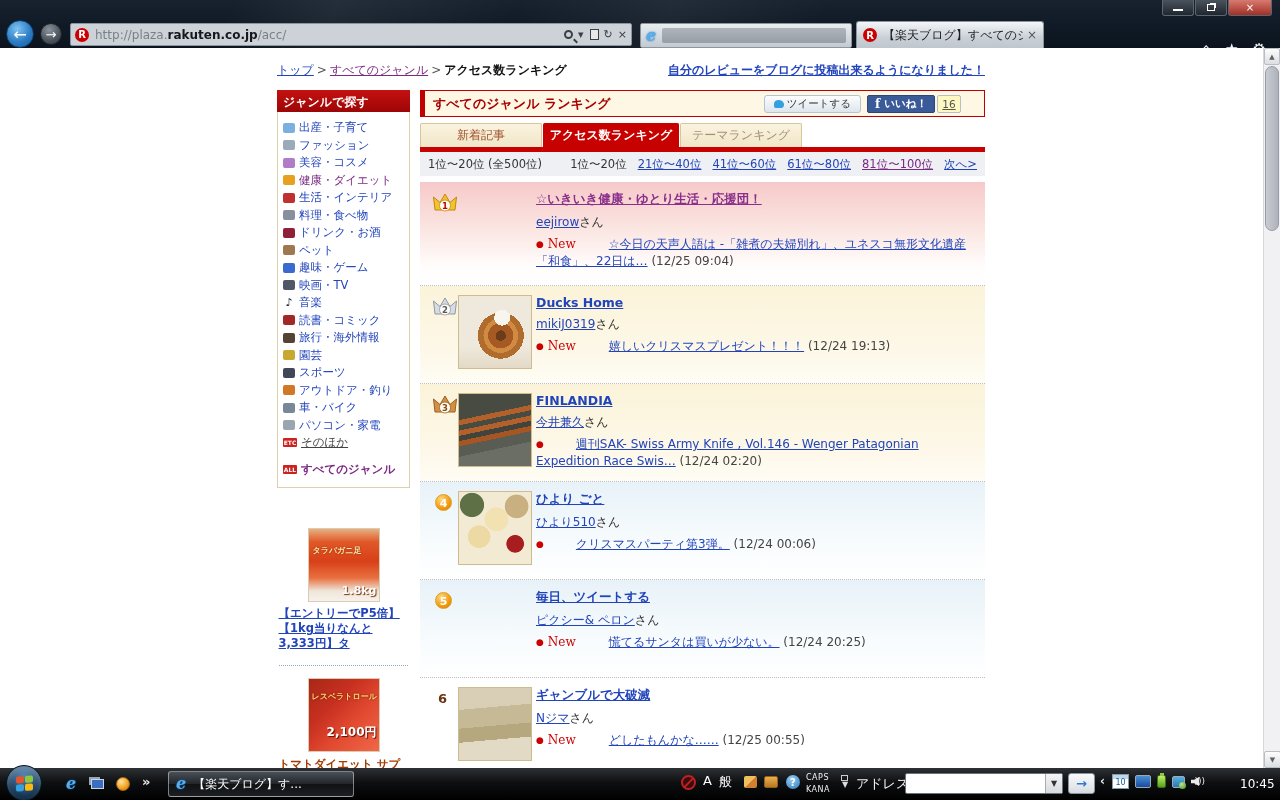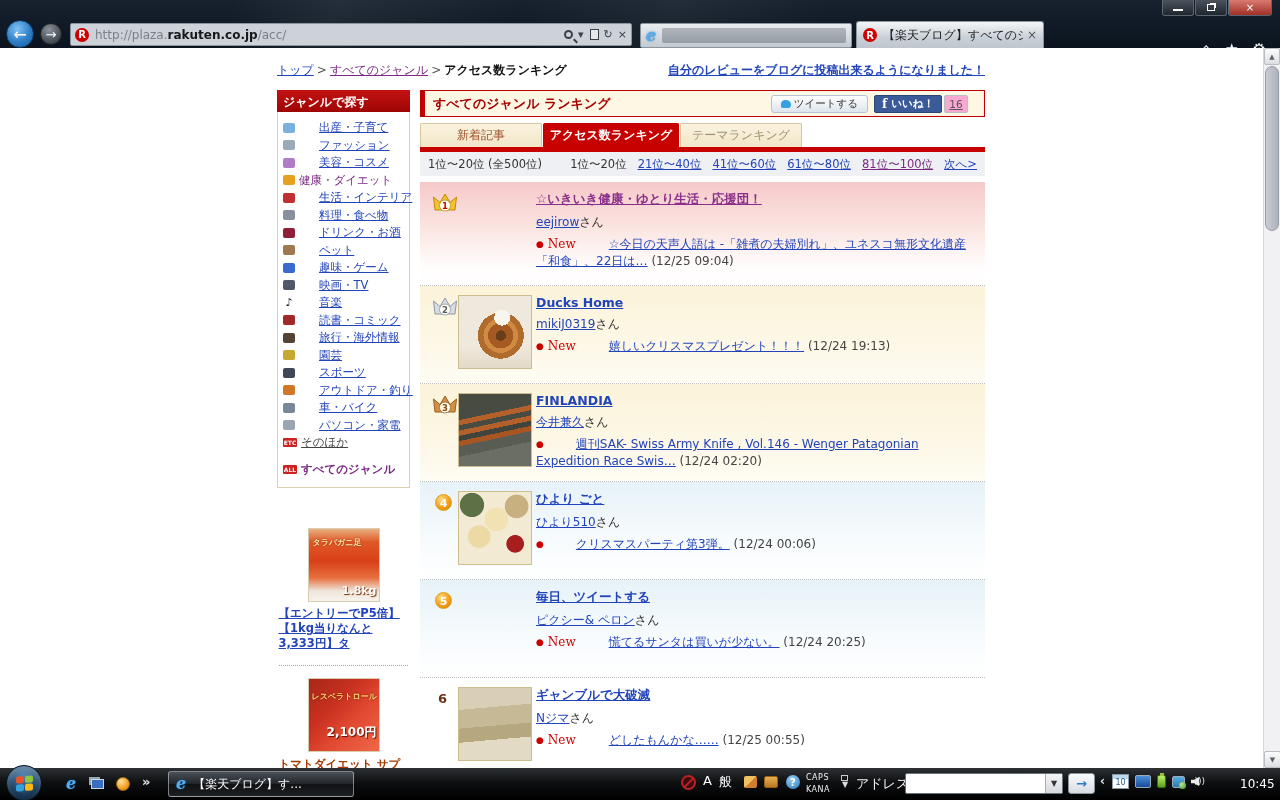--- a/index.html
+++ b/index.html
@@ -64,30 +64,30 @@
   .sidebar{position:absolute;left:277px;top:42px;width:133px;}
   .side-head{background:linear-gradient(180deg,#c41111,#9e0505);color:#fff;font-size:12px;font-weight:bold;
     padding:4px 6px;height:22px;}
   .genre-box{border:1px solid #ddd0ae;border-top:none;background:#fff;padding:7px 3px 9px 3px;}
   .genre-row{display:flex;align-items:center;height:17.5px;}
   .gicon{width:12px;height:10px;border-radius:2px;flex:0 0 auto;margin:0 4px 0 2px;}
   .gicon.gbadge{width:14px;height:9px;border-radius:1px;color:#fff;font-size:6px;font-weight:bold;
     display:flex;align-items:center;justify-content:center;letter-spacing:0;}
   .gicon.gglyph{background:transparent;font-size:11px;line-height:10px;width:12px;text-align:center;}
   .glink{font-size:11.5px;white-space:nowrap;}
-  .glink.link{color:#2244bb;text-decoration:underline;margin-left:20px;}
+  .glink.link{color:#2244bb;}
   .glink.visited{color:#7b2982;}
   .glink.plain{color:#444;text-decoration:underline;}
   .genre-all{margin-top:9px;}
   .genre-all .glink{font-weight:bold;}
   .ad{width:133px;text-align:left;}
   .ad1{margin-top:40px;}
   .ad-img{position:relative;width:72px;height:74px;margin:0 auto;border:1px solid #d8cdb0;overflow:hidden;}
   .ad-crab{background:linear-gradient(180deg,#e8b080 0%,#e05828 18%,#d84018 45%,#e87040 68%,#efe5da 86%,#f6f2ec 100%);}
-  .ad-overlay-title{position:absolute;left:4px;top:8px;color:#ffe9a8;font-size:8px;font-weight:bold;text-shadow:0 0 2px #802000;}
+  .ad-overlay-title{position:absolute;left:4px;top:16px;color:#ffe9a8;font-size:8px;font-weight:bold;text-shadow:0 0 2px #802000;}
   .ad-overlay-badge{position:absolute;right:2px;bottom:4px;color:#fff;font-size:11px;font-weight:bold;text-shadow:1px 1px 1px #803000;}
   .ad-cap1{margin:4px auto 0;width:130px;font-size:11.5px;font-weight:bold;color:#2244bb;text-decoration:underline;line-height:15px;}
   .ad-dots{border-top:1px dotted #8fa6c0;margin:14px 2px 12px;}
   .ad-tomato{background:linear-gradient(135deg,#a82818 0%,#c83020 35%,#e04830 60%,#f06848 100%);}
   .ad-overlay-title2{position:absolute;left:3px;top:12px;color:#ffd870;font-size:8px;font-weight:bold;text-shadow:0 0 2px #601000;}
   .ad-overlay-badge2{position:absolute;right:2px;bottom:10px;color:#fff;font-size:12px;font-weight:bold;text-shadow:1px 1px 1px #601000;}
   .ad-cap2{margin:5px auto 0;width:130px;font-size:11.5px;font-weight:bold;color:#a33a00;line-height:15px;}
 
   
   .main-col{position:absolute;left:420px;top:42px;width:565px;}
@@ -95,21 +95,21 @@
     display:flex;align-items:center;}
   .red-accent{position:absolute;left:0;top:0;width:4px;height:100%;background:#c00000;}
   .main-title{margin-left:12px;font-size:13px;font-weight:bold;color:#a80000;flex:1;}
   .tweet-btn{height:18px;padding:0 9px;margin-right:6px;font-size:10.5px;color:#333;
     background:linear-gradient(180deg,#fdfdfd,#dde6ed);border:1px solid #b4c4d4;border-radius:3px;
     display:flex;align-items:center;}
   .bird{width:10px;height:8px;background:#35a0e0;border-radius:60% 70% 50% 30%;margin-right:3px;}
   .like-btn{height:18px;padding:0 7px;font-size:10.5px;font-weight:bold;color:#fff;background:#3a5a98;
     border:1px solid #2c4678;border-radius:2px;display:flex;align-items:center;}
   .fb-f{font-family:"DejaVu Serif","Liberation Serif",serif;font-weight:bold;margin-right:4px;font-size:12px;}
-  .like-count{height:18px;min-width:24px;margin:0 16px 0 2px;background:#f9a8d4;border:1px solid #b8bec6;border-radius:2px;
+  .like-count{height:18px;min-width:24px;margin:0 23px 0 2px;background:#fef9c3;border:1px solid #b8bec6;border-radius:2px;
     color:#555;font-size:10.5px;display:flex;align-items:center;justify-content:center;text-decoration:underline;}
   .tabs-row{display:flex;margin-top:6px;height:24px;}
   .rtab{width:122px;text-align:center;line-height:23px;font-size:12px;border:1px solid #d6c69c;border-bottom:none;
     background:linear-gradient(180deg,#faf3df,#f1e6c8);color:#a0522d;margin-right:1px;border-radius:2px 2px 0 0;}
   .rtab.active{width:136px;background:#c70000;color:#fff;font-weight:bold;border-color:#c70000;}
   .rtab.muted{color:#a39272;}
   .red-bar{height:5px;background:#c70000;}
   .pag-row{height:24px;background:#eef0f3;display:flex;align-items:center;padding:0 8px;font-size:11.5px;color:#333;}
   .pag-left{flex:1;white-space:nowrap;}
   .pag-links{display:flex;gap:11px;white-space:nowrap;}

